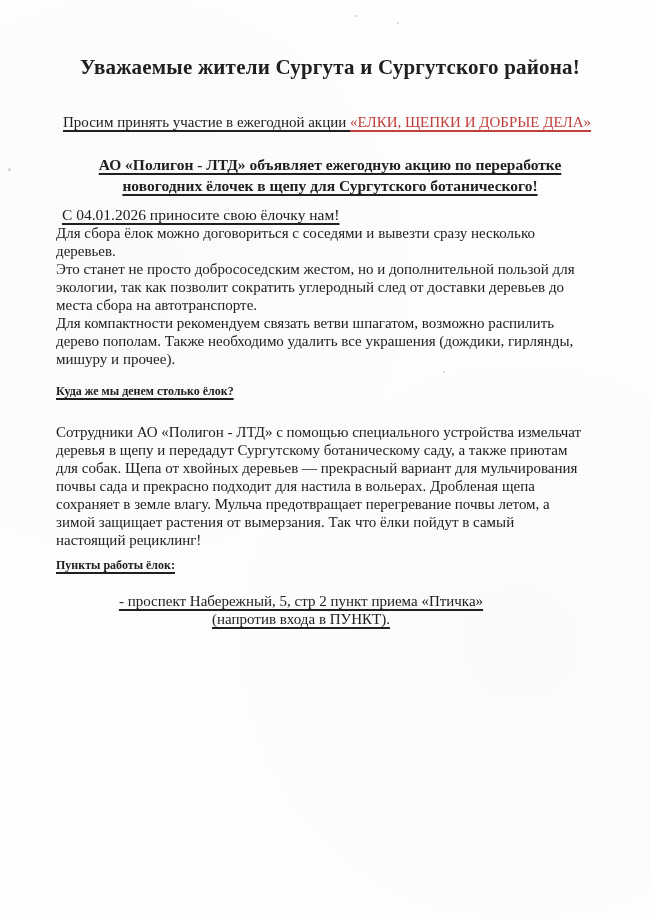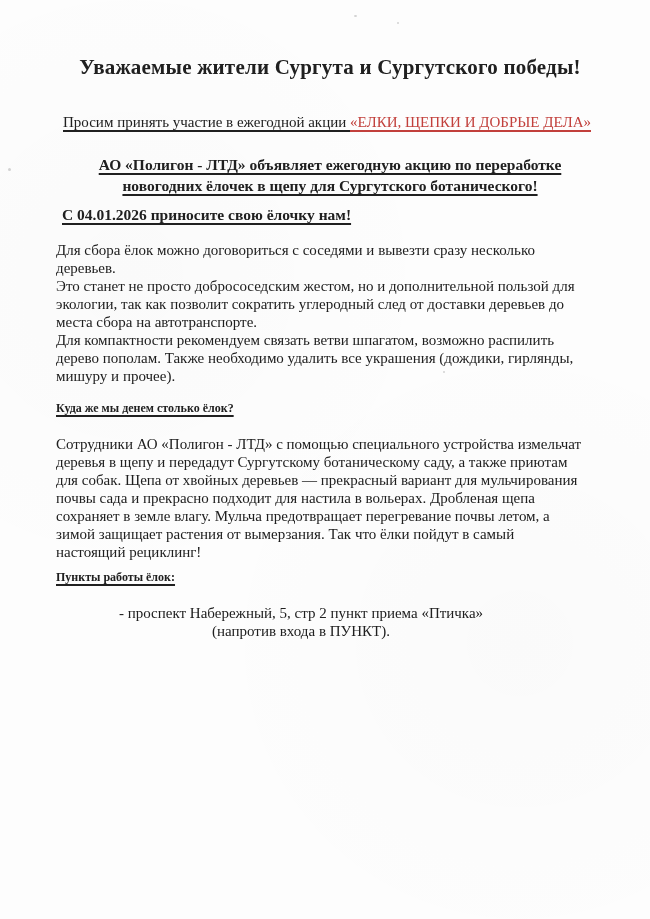--- a/index.html
+++ b/index.html
@@ -54,55 +54,56 @@
     font-size: 15.5px;
     line-height: 21px;
     text-align: center;
     white-space: pre;
     text-decoration: underline;
     text-decoration-thickness: 1.5px;
     text-underline-offset: 3px;
   }
   .date-line {
     margin: 9px 0 0 6px;
-    font-weight: 700;
+    font-weight: 400;
     font-size: 15.5px;
     line-height: 19px;
     white-space: pre;
     text-decoration: underline;
     text-decoration-thickness: 1.5px;
     text-underline-offset: 3px;
   }
   .body-block {
-    margin-top: 17px;
     line-height: 18px;
     white-space: pre;
   }
   .section-heading {
     margin: 14px 0 0 0;
     font-weight: 700;
     font-size: 12px;
     line-height: 19px;
     white-space: pre;
     text-decoration: underline;
     text-decoration-thickness: 1.5px;
     text-underline-offset: 3px;
   }
   .section-heading.points {
     margin-top: 7px;
   }
   .body-block.where {
+    margin-top: 22px;
   }
   .points-block {
     margin-top: 17px;
     text-align: center;
     line-height: 18px;
   }
   .point-line {
     white-space: pre;
+    text-decoration: underline;
     text-decoration-thickness: 1.5px;
     text-underline-offset: 3px;
   }
   .point-line.shift-left {
     transform: translateX(-29px);
   }
   .closing {
     margin-top: 14px;
     line-height: 18.6px;
     white-space: pre;
@@ -121,21 +122,21 @@
 </head>
 <body>
 
 <div class="page">
 
   <div class="speck s1"></div>
   <div class="speck s2"></div>
   <div class="speck s3"></div>
   <div class="speck s4"></div>
 
-  <h1 class="doc-title">Уважаемые жители Сургута и Сургутского победы!</h1>
+  <h1 class="doc-title">Уважаемые жители Сургута и Сургутского района!</h1>
 
   <div class="intro-line"><span class="u">Просим принять участие в ежегодной акции </span><span class="u accent">«ЕЛКИ, ЩЕПКИ И ДОБРЫЕ ДЕЛА»</span></div>
 
   <div class="announcement">АО «Полигон - ЛТД» объявляет ежегодную акцию по переработке
 новогодних ёлочек в щепу для Сургутского ботанического!</div>
 
   <div class="date-line">С 04.01.2026 приносите свою ёлочку нам!</div>
 
   <div class="body-block">Для сбора ёлок можно договориться с соседями и вывезти сразу несколько
 деревьев.

